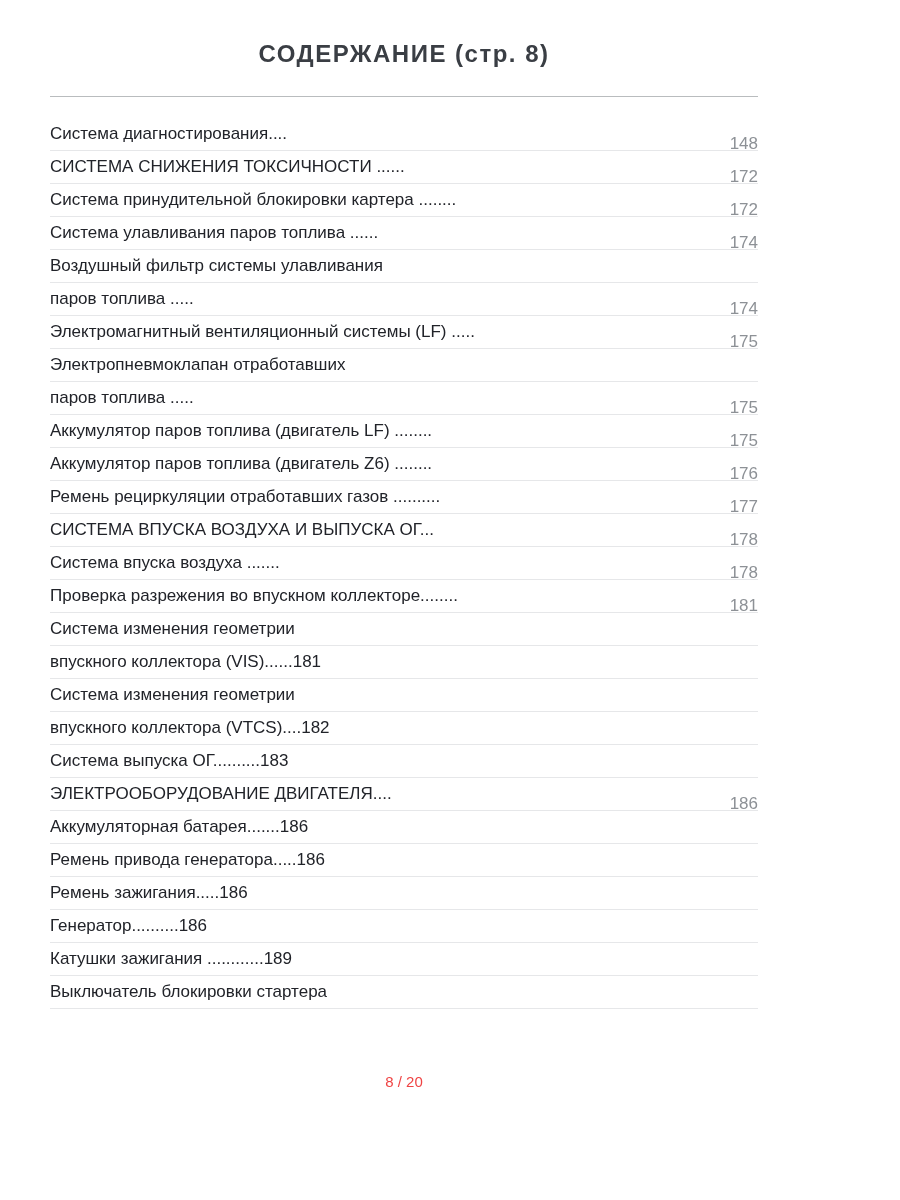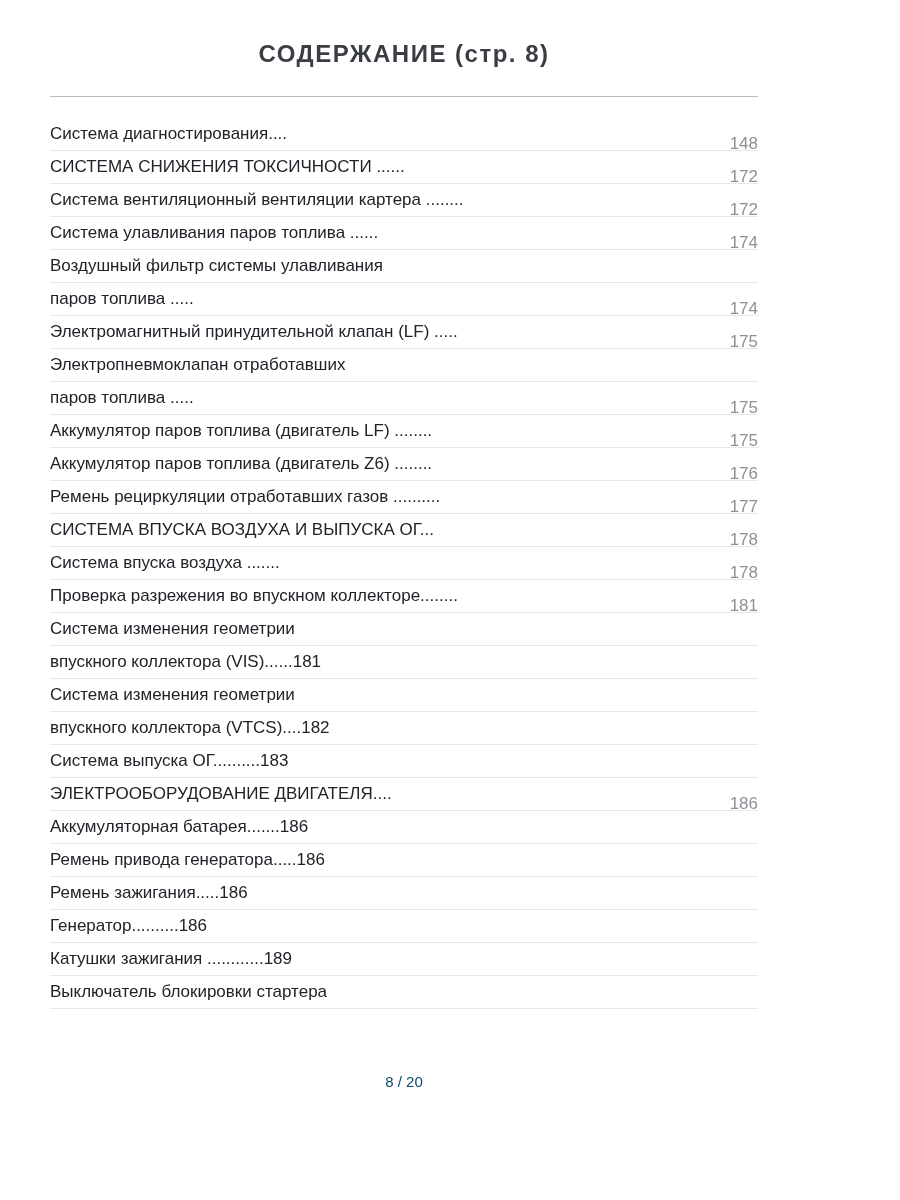--- a/index.html
+++ b/index.html
@@ -50,58 +50,58 @@
   .toc-page {
     color: #8d9196;
     white-space: nowrap;
     padding-left: 12px;
     margin-top: 20px;
   }
   .footer {
     margin-top: 64px;
     text-align: center;
     font-size: 15px;
-    color: #0c4a6e;
+    color: #ef4444;
   }
 </style>
 </head>
 <body>
 
 <div class="page">
   <h1 class="title">СОДЕРЖАНИЕ (стр. 8)</h1>
 
   <hr class="divider">
 
   <div class="toc-list">
       <div class="toc-row">
         <span class="toc-label">Система диагностирования....</span>
         <span class="toc-page">148</span>
       </div>
       <div class="toc-row">
         <span class="toc-label">СИСТЕМА СНИЖЕНИЯ ТОКСИЧНОСТИ ......</span>
         <span class="toc-page">172</span>
       </div>
       <div class="toc-row">
-        <span class="toc-label">Система вентиляционный вентиляции картера ........</span>
+        <span class="toc-label">Система принудительной блокировки картера ........</span>
         <span class="toc-page">172</span>
       </div>
       <div class="toc-row">
         <span class="toc-label">Система улавливания паров топлива ......</span>
         <span class="toc-page">174</span>
       </div>
       <div class="toc-row">
         <span class="toc-label">Воздушный фильтр системы улавливания</span>
         <span class="toc-page"></span>
       </div>
       <div class="toc-row">
         <span class="toc-label">паров топлива .....</span>
         <span class="toc-page">174</span>
       </div>
       <div class="toc-row">
-        <span class="toc-label">Электромагнитный принудительной клапан (LF) .....</span>
+        <span class="toc-label">Электромагнитный вентиляционный системы (LF) .....</span>
         <span class="toc-page">175</span>
       </div>
       <div class="toc-row">
         <span class="toc-label">Электропневмоклапан отработавших</span>
         <span class="toc-page"></span>
       </div>
       <div class="toc-row">
         <span class="toc-label">паров топлива .....</span>
         <span class="toc-page">175</span>
       </div>

